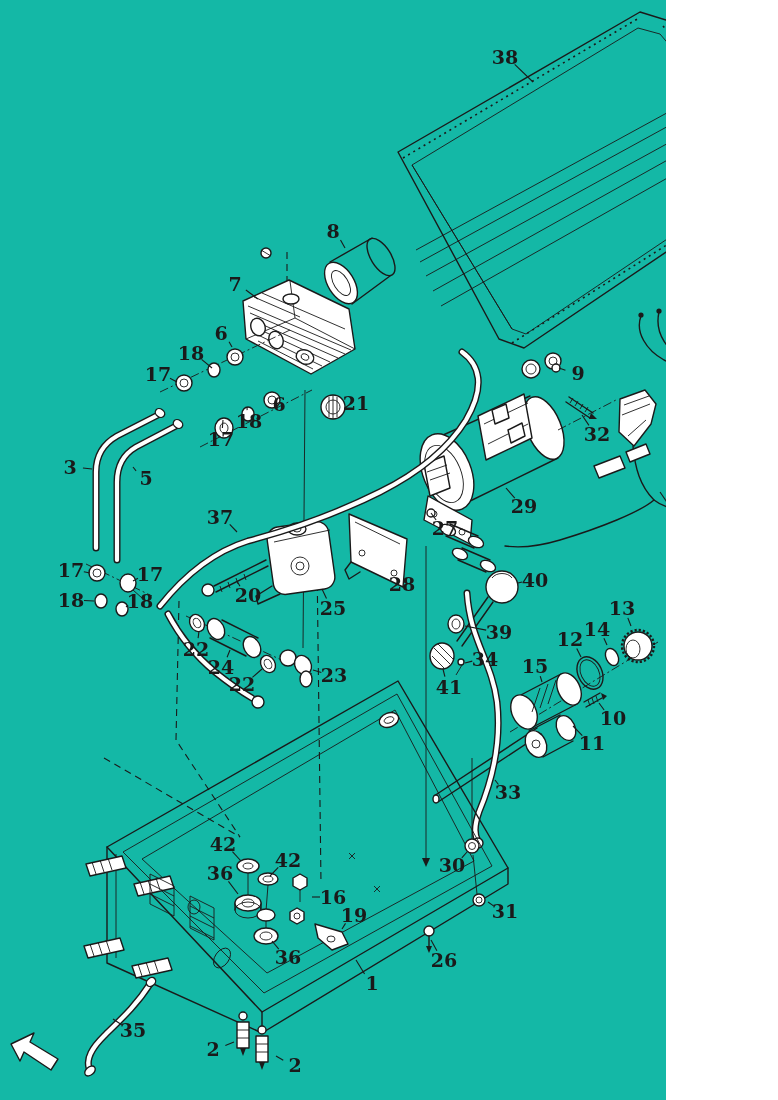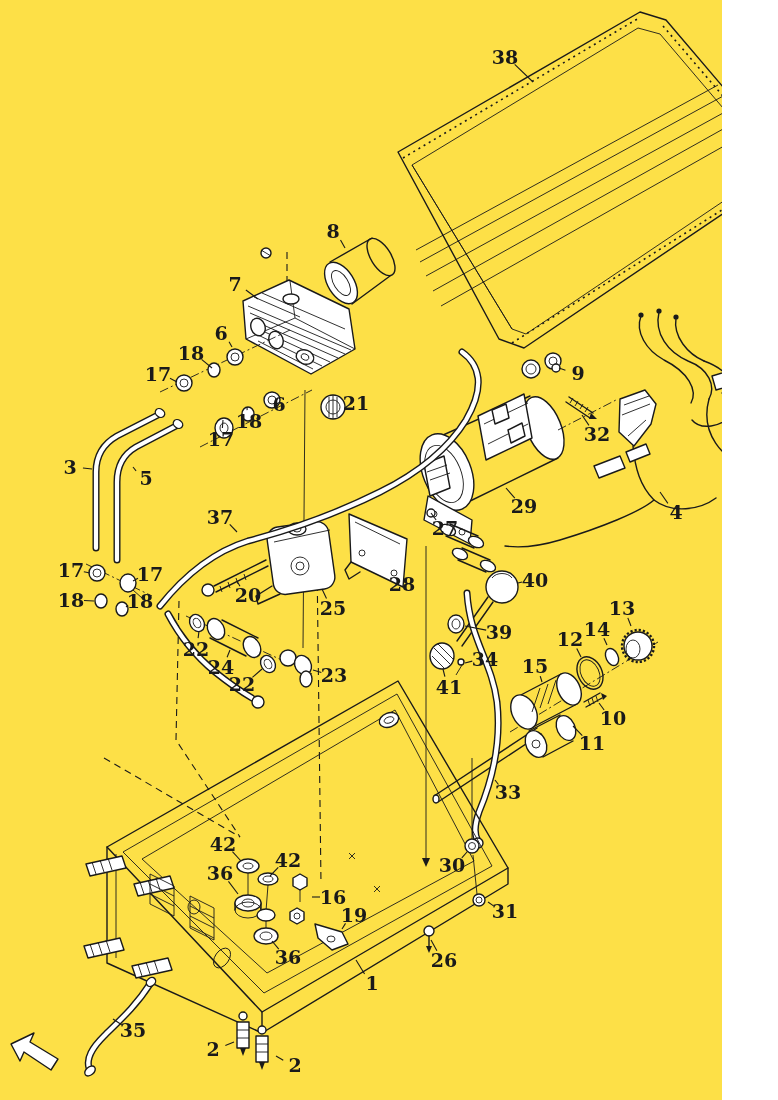--- a/index.html
+++ b/index.html
@@ -1,16 +1,16 @@
 <!DOCTYPE html>
 <html><head>
 <meta charset="utf-8">
 <style>
   html,body{margin:0;padding:0;background:#fff;}
-  #stage{position:relative;width:722px;height:1100px;background:#fde047;overflow:hidden;}
+  #stage{position:relative;width:666px;height:1100px;background:#14b8a6;overflow:hidden;}
   svg{position:absolute;left:0;top:0;}
   .ln{fill:none;stroke:#1a1a1a;stroke-width:1.4;stroke-linecap:round;stroke-linejoin:round;}
   .fw{fill:#ffffff;stroke:#1a1a1a;stroke-width:1.4;stroke-linejoin:round;}
   .thin{fill:none;stroke:#1a1a1a;stroke-width:0.9;}
   .tube{fill:none;stroke:#1a1a1a;stroke-width:7;stroke-linecap:round;}
   .tubein{fill:none;stroke:#ffffff;stroke-width:4.2;stroke-linecap:round;}
   .dash{fill:none;stroke:#1a1a1a;stroke-width:1.1;stroke-dasharray:7 5;}
   .dashdot{fill:none;stroke:#1a1a1a;stroke-width:0.9;stroke-dasharray:9 3 2 3;}
   .knurl{fill:none;stroke:#1a1a1a;stroke-width:2.4;stroke-dasharray:2.2 2;}
   .band{fill:none;stroke:#1a1a1a;stroke-width:1.6;stroke-dasharray:2 4;}

